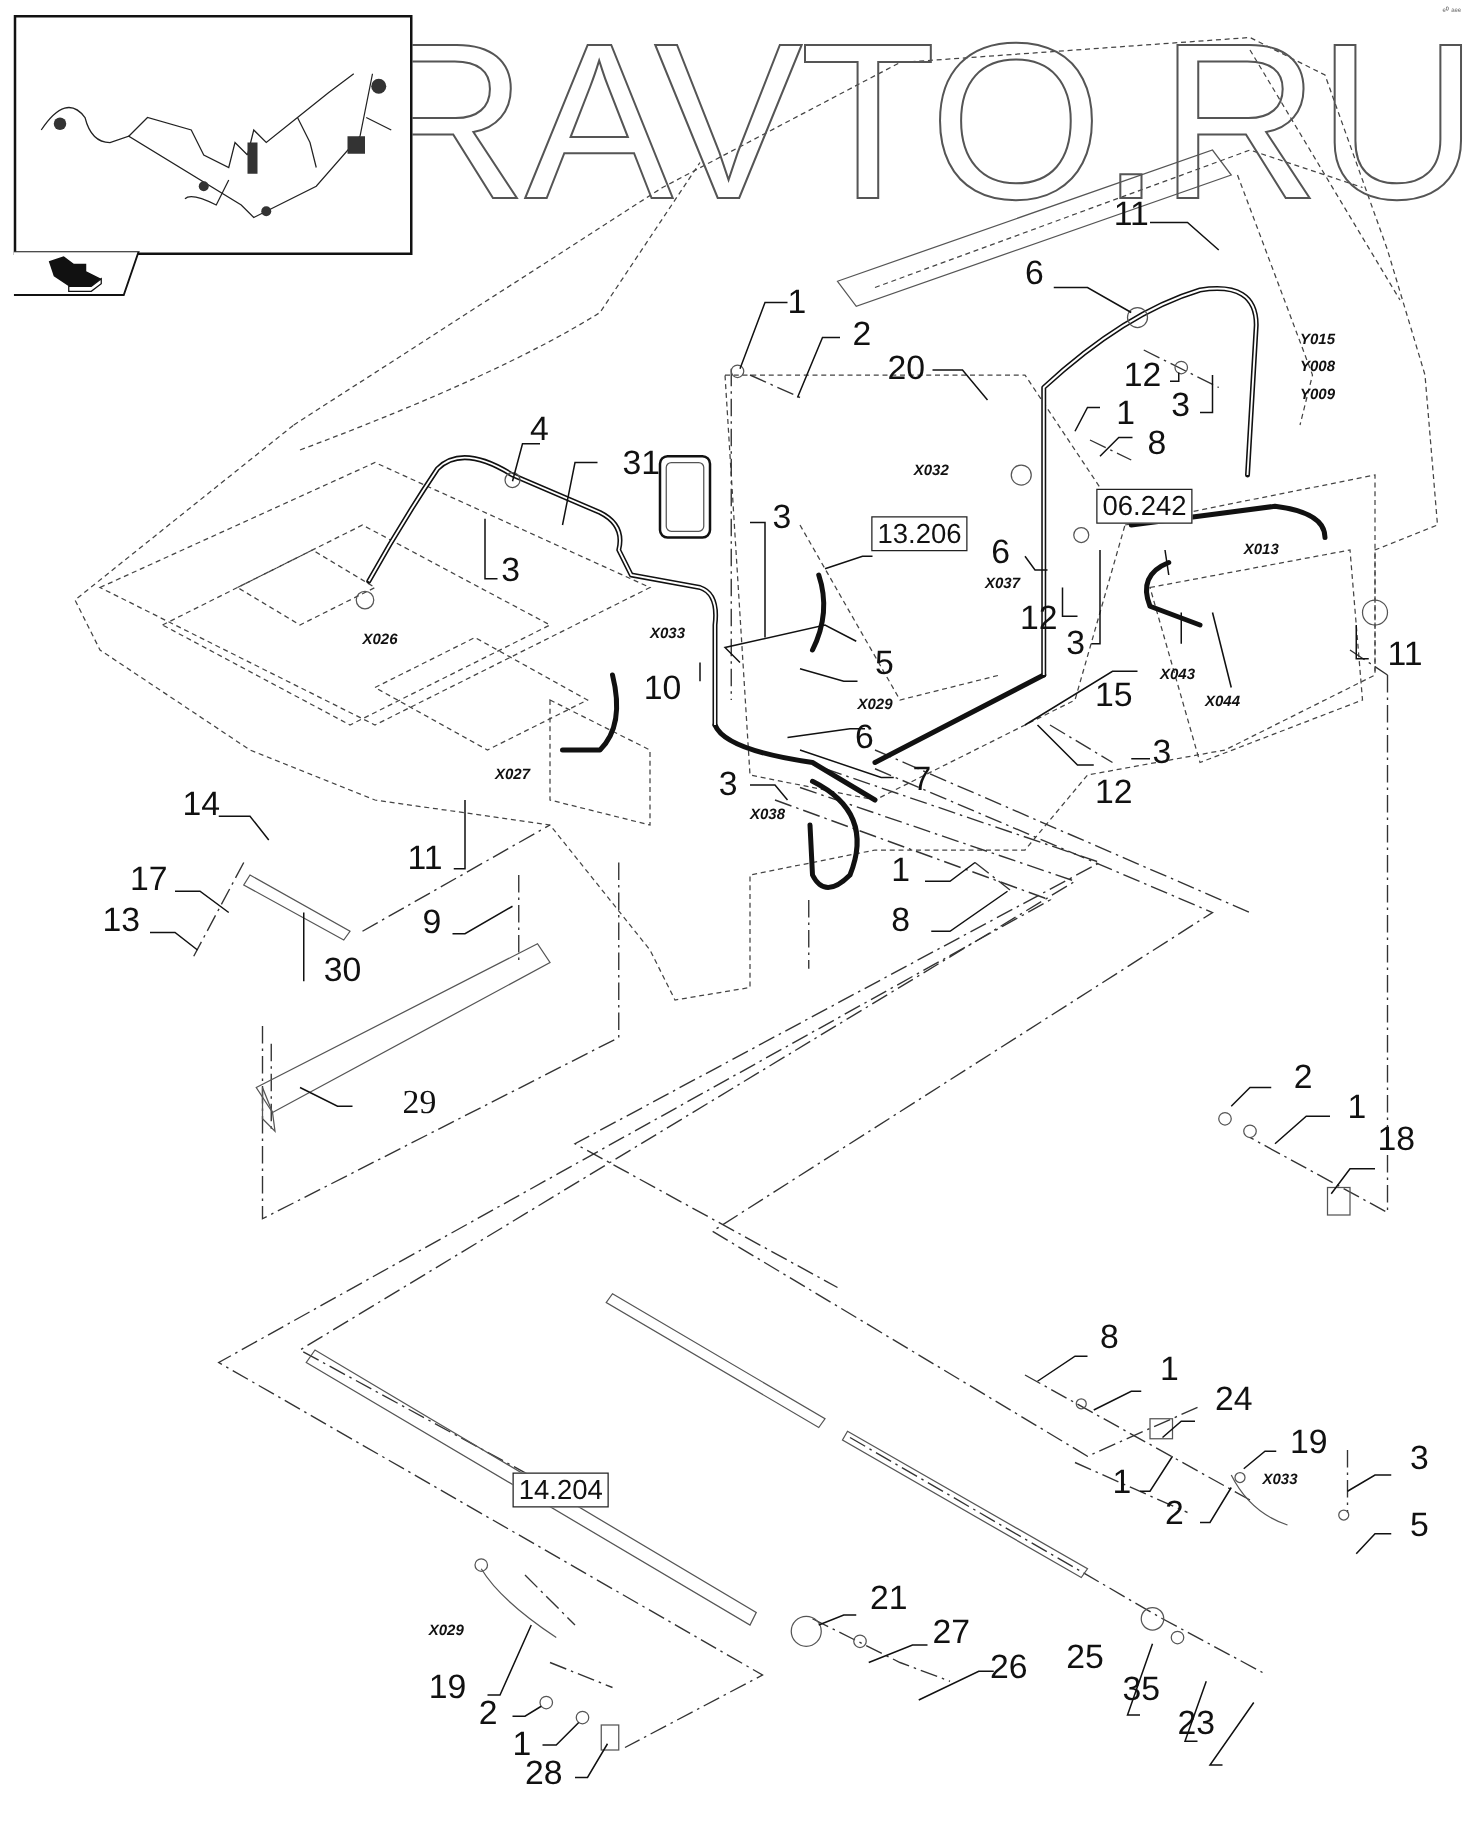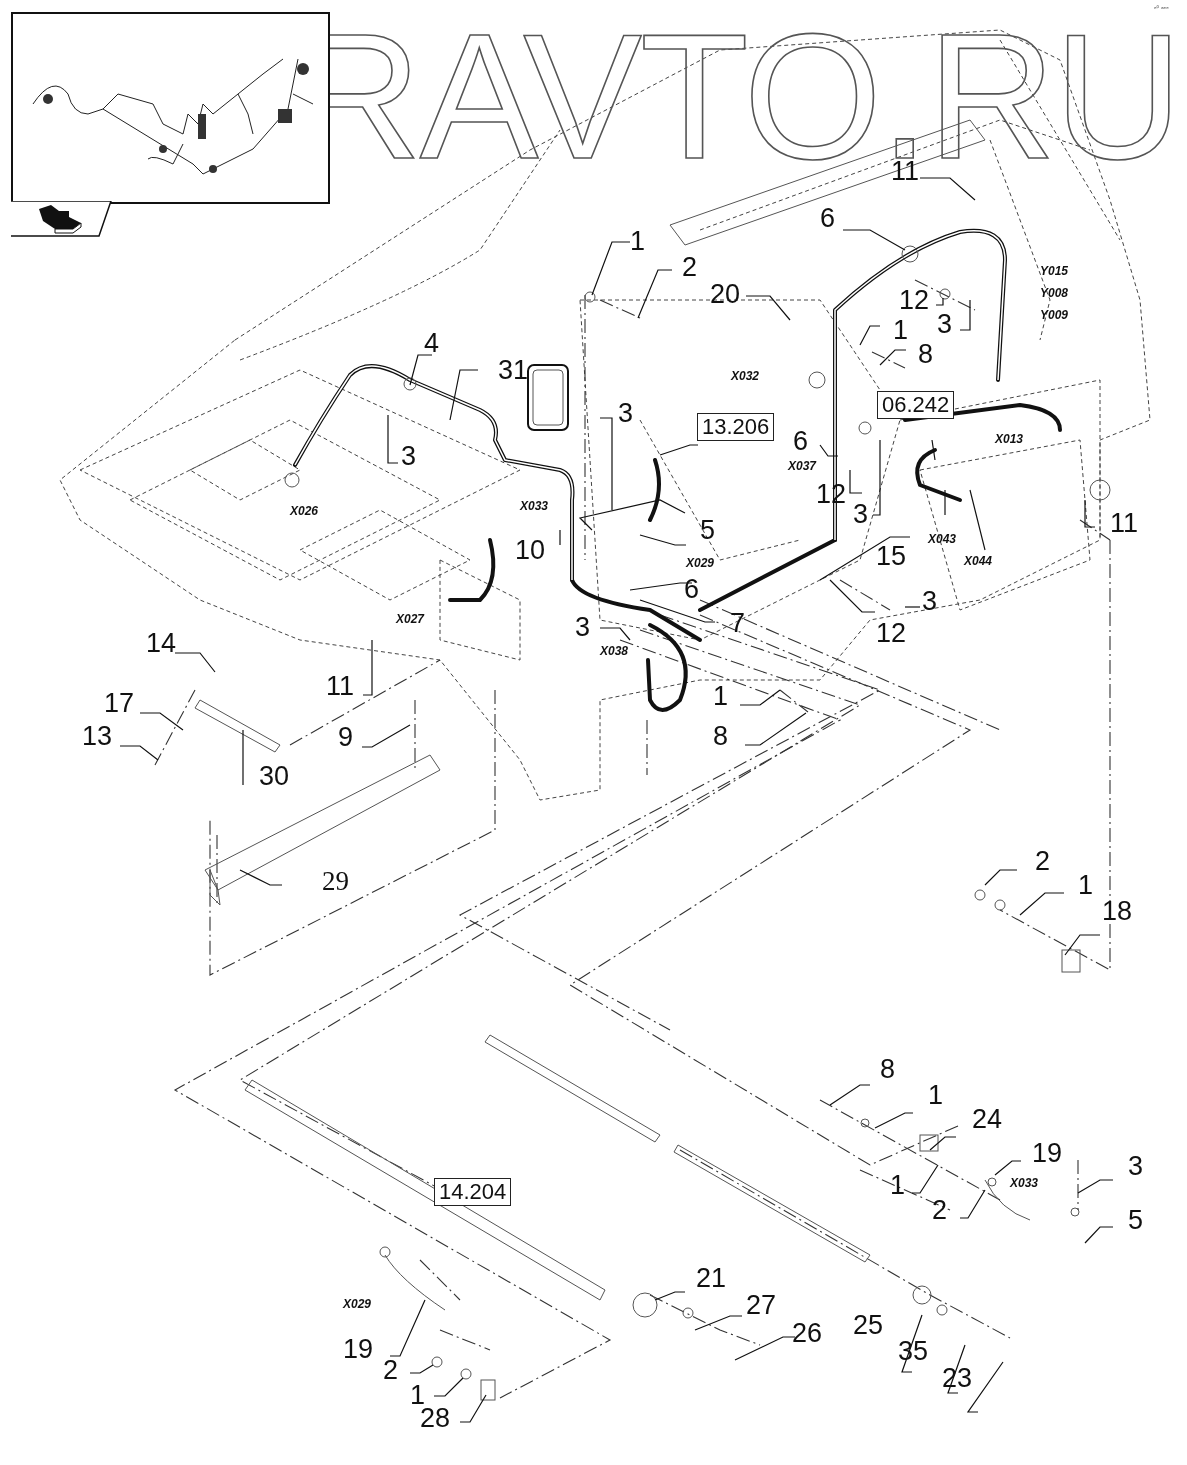--- a/index.html
+++ b/index.html
@@ -212,21 +212,21 @@
   <div class="navtab">
     <svg width="105" height="36" viewBox="0 0 105 36">
       <path d="M0 0 L100 0 L88 35 L0 35" fill="#fff" stroke="#111" stroke-width="1.5"></path>
       <path d="M28 8 L40 4 L48 10 L58 10 L58 16 L70 22 L62 28 L44 28 L32 20 Z" fill="#111"></path>
       <path d="M44 28 L62 28 L70 22 L70 26 L62 32 L44 32 Z" fill="#fff" stroke="#111" stroke-width="1"></path>
     </svg>
   </div>
 
   <div class="ref" style="left:697px;top:413px;">13.206</div>
   <div class="ref" style="left:877px;top:391px;">06.242</div>
-  <div class="ref" style="left:434px;top:1178px;">14.204</div>
+  <div class="ref" style="left:410px;top:1178px;">14.204</div>
 
   <div class="lbl" style="left:630px;top:228px;">1</div>
   <div class="lbl" style="left:682px;top:254px;">2</div>
   <div class="lbl" style="left:710px;top:281px;">20</div>
   <div class="lbl" style="left:820px;top:205px;">6</div>
   <div class="lbl" style="left:891px;top:158px;">11</div>
   <div class="lbl" style="left:899px;top:287px;">12</div>
   <div class="lbl" style="left:937px;top:311px;">3</div>
   <div class="lbl" style="left:893px;top:317px;">1</div>
   <div class="lbl" style="left:918px;top:341px;">8</div>

